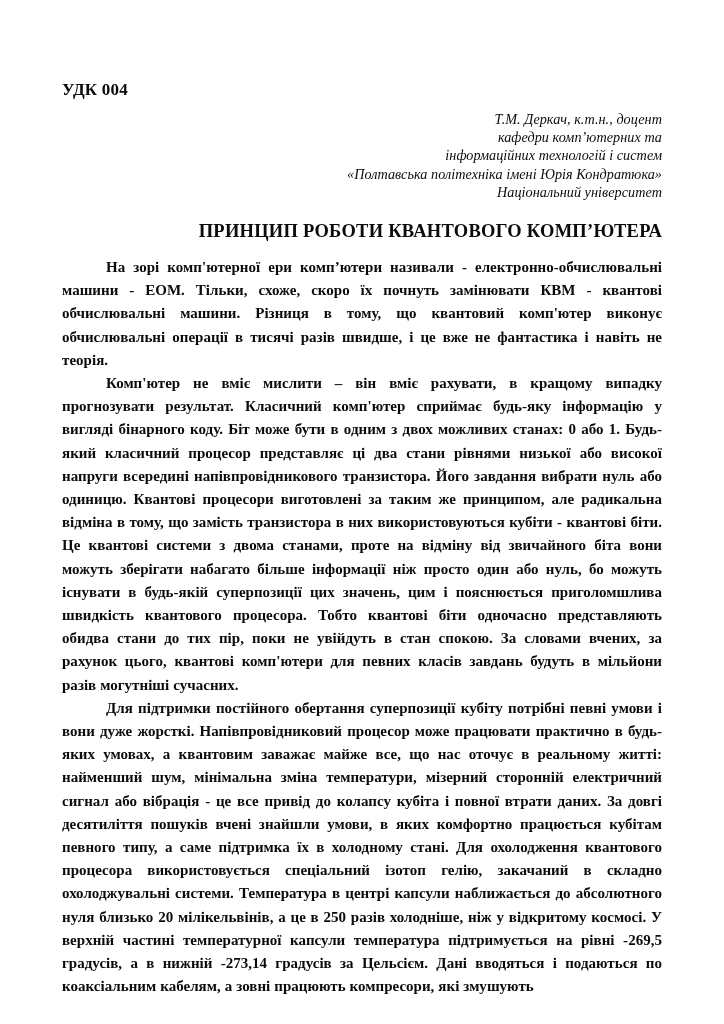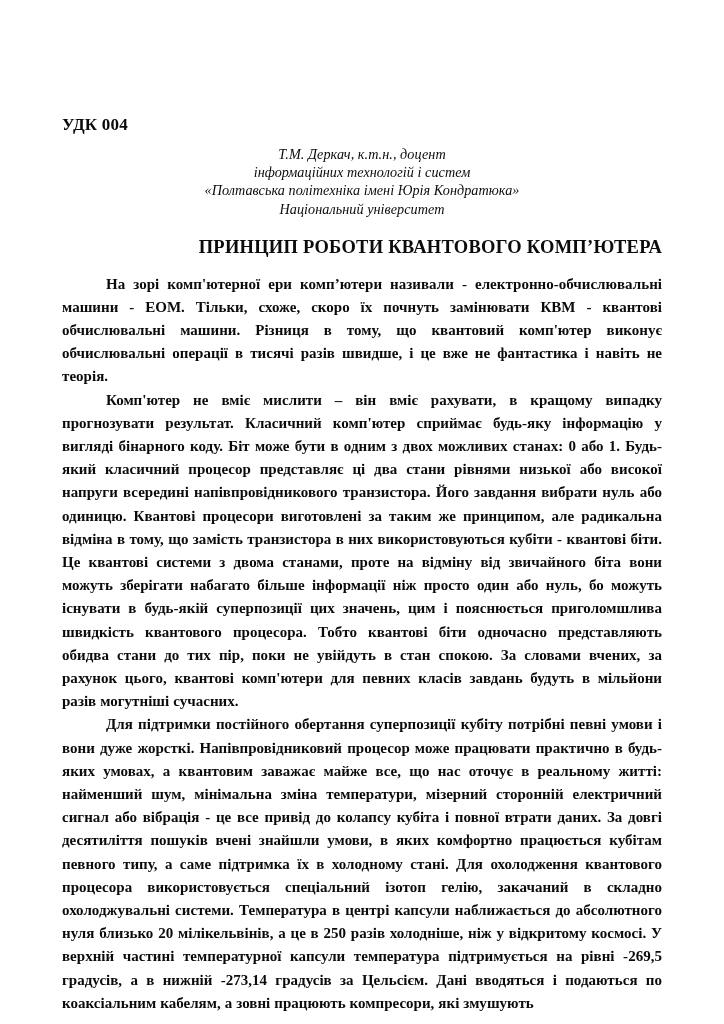--- a/index.html
+++ b/index.html
@@ -21,36 +21,35 @@
     background: #ffffff;
     box-sizing: border-box;
     overflow: hidden;
   }
   .content {
     position: absolute;
     left: 62px;
     top: 0;
     width: 600px;
     height: 868px;
-    margin-top: 35px;
   }
 
   
   .udk {
     margin-top: 80px;
     font-size: 17px;
     font-weight: bold;
     letter-spacing: 0.2px;
     line-height: 1.15;
   }
 
   
   .byline {
     margin-top: 10px;
-    text-align: center;
+    text-align: right;
     font-style: italic;
     font-size: 14.2px;
     line-height: 1.30;
     letter-spacing: 0.05px;
   }
   .byline .line {
     display: block;
     white-space: nowrap;
   }
 
@@ -95,20 +94,21 @@
 </head>
 <body>
 
 <div class="page">
   <div class="content">
 
     <div class="udk">УДК 004</div>
 
     <div class="byline">
       <span class="line">Т.М. Деркач, к.т.н., доцент</span>
+      <span class="line">кафедри комп’ютерних та</span>
       <span class="line">інформаційних технологій і систем</span>
       <span class="line">«Полтавська політехніка імені Юрія Кондратюка»</span>
       <span class="line">Національний університет</span>
     </div>
 
     <h1 class="doc-title">ПРИНЦИП РОБОТИ КВАНТОВОГО КОМП’ЮТЕРА</h1>
 
     <div class="body-text">
       <p>На зорі комп'ютерної ери комп’ютери називали - електронно-обчислювальні машини - ЕОМ. Тільки, схоже, скоро їх почнуть замінювати КВМ - квантові обчислювальні машини. Різниця в тому, що квантовий комп'ютер виконує обчислювальні операції в тисячі разів швидше, і це вже не фантастика і навіть не теорія.</p>
       <p>Комп'ютер не вміє мислити – він вміє рахувати, в кращому випадку прогнозувати результат. Класичний комп'ютер сприймає будь-яку інформацію у вигляді бінарного коду. Біт може бути в одним з двох можливих станах:  0 або 1. Будь-який класичний процесор представляє ці два стани рівнями низької або високої напруги всередині напівпровідникового транзистора. Його завдання вибрати нуль або одиницю. Квантові процесори виготовлені за таким же принципом, але радикальна відміна в тому, що замість транзистора в них використовуються  кубіти - квантові біти. Це квантові системи з двома станами, проте на відміну від звичайного біта вони можуть зберігати набагато більше інформації ніж просто один або нуль, бо можуть існувати в будь-якій суперпозиції цих значень, цим і пояснюється приголомшлива швидкість квантового процесора. Тобто квантові біти одночасно представляють обидва стани до тих пір, поки не увійдуть в стан спокою. За словами вчених, за рахунок цього, квантові комп'ютери для певних класів завдань будуть в мільйони разів могутніші сучасних.</p>

